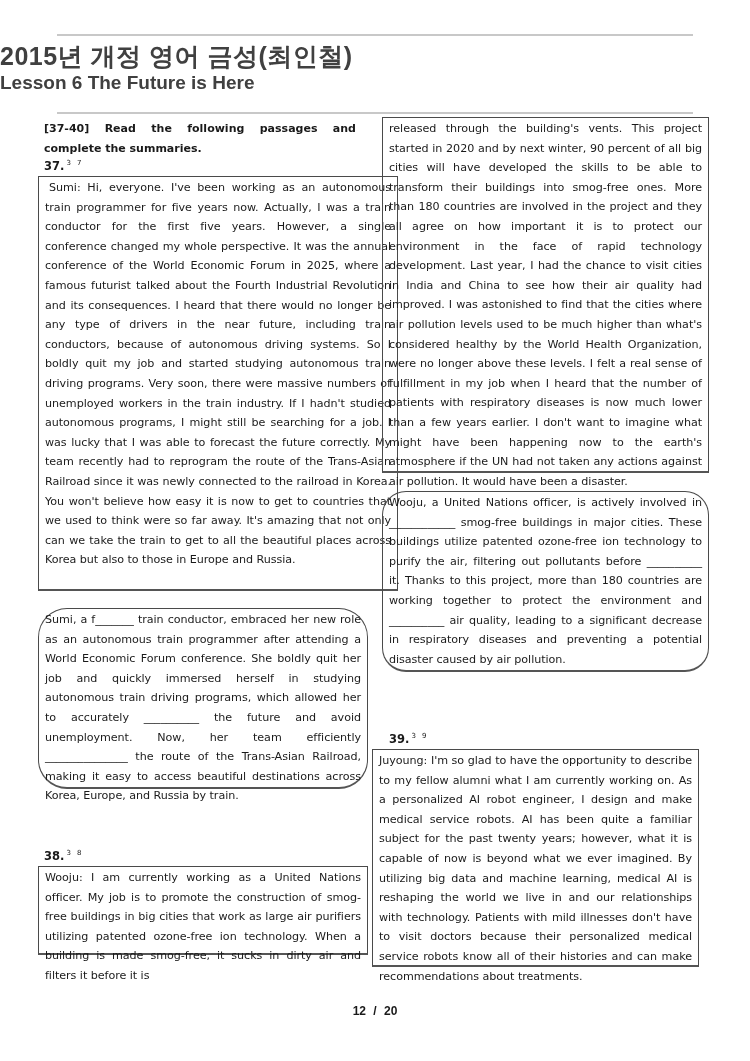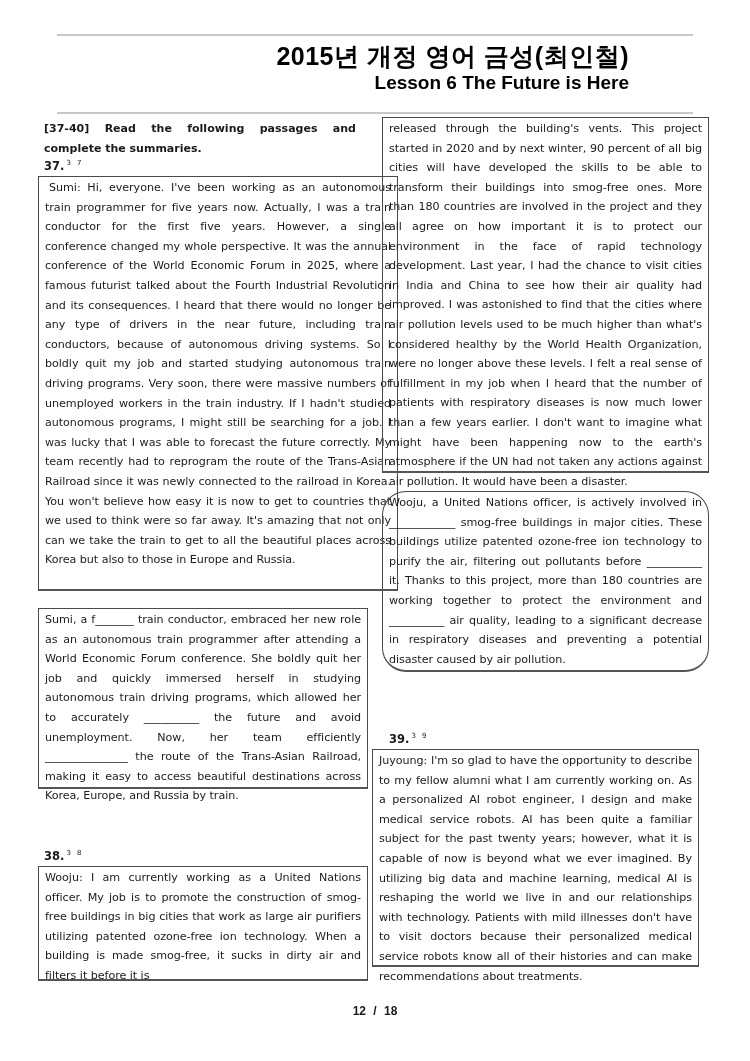--- a/index.html
+++ b/index.html
@@ -1,20 +1,20 @@
 <!DOCTYPE html>
 <html><head>
 <meta charset="utf-8">
 <style>
   html, body { margin:0; padding:0; background:#ffffff; }
   body { width:750px; height:1061px; position:relative; overflow:hidden;
          font-family:"DejaVu Sans", sans-serif; color:#1a1a1a; }
   .rule { position:absolute; height:0; border-top:2px solid #c8c8c8; }
-  .title { position:absolute; left:0; width:629px; text-align:right;
-           font-family:"Liberation Sans", sans-serif; font-weight:bold; color:#000000; }
+  .title { position:absolute; left:0; width:629px; text-align:left;
+           font-family:"Liberation Sans", sans-serif; font-weight:bold; color:#404040; }
   .t1 { top:40px; font-size:25px; letter-spacing:0.5px; }
   .t2 { top:72px; font-size:19px; }
   .heading { position:absolute; font-size:11px; font-weight:bold; line-height:19.6px;
              text-align:justify; }
   .qnum { position:absolute; font-size:11.5px; font-weight:bold; }
   .qnum sup { font-size:7px; font-weight:normal; vertical-align:5px; margin-left:2px; letter-spacing:2px; }
   .box { position:absolute; box-sizing:border-box; border:1px solid #4a4a4a;
          border-bottom:2px solid #555; padding:1px 6px 2px 6px; }
   .box p { margin:0; font-size:11.15px; line-height:19.6px; text-align:justify;
            text-align-last:left; word-spacing:0px; letter-spacing:-0.05px; }
@@ -31,28 +31,28 @@
 
 <div class="heading" style="left:44px; top:119px; width:312px;">[37-40] Read the following passages and complete the summaries.</div>
 
 <div class="qnum" style="left:44px; top:159px;">
   <span>37.</span><sup>3 7</sup>
 </div>
 <div class="box" style="left:38px; top:176px; width:360px; height:415px;">
   <p style="text-indent:4px;">Sumi: Hi, everyone. I've been working as an autonomous train programmer for five years now. Actually, I was a train conductor for the first five years. However, a single conference changed my whole perspective. It was the annual conference of the World Economic Forum in 2025, where a famous futurist talked about the Fourth Industrial Revolution and its consequences. I heard that there would no longer be any type of drivers in the near future, including train conductors, because of autonomous driving systems. So I boldly quit my job and started studying autonomous train driving programs. Very soon, there were massive numbers of unemployed workers in the train industry. If I hadn't studied autonomous programs, I might still be searching for a job. I was lucky that I was able to forecast the future correctly. My team recently had to reprogram the route of the Trans-Asian Railroad since it was newly connected to the railroad in Korea. You won't believe how easy it is now to get to countries that we used to think were so far away. It's amazing that not only can we take the train to get to all the beautiful places across Korea but also to those in Europe and Russia.</p>
 </div>
 
-<div class="box" style="left:38px; top:608px; width:330px; height:181px;">
+<div class="box" style="left:38px; top:608px; width:330px; height:181px;border-radius:29px;">
   <p>Sumi, a f_______ train conductor, embraced her new role as an autonomous train programmer after attending a World Economic Forum conference. She boldly quit her job and quickly immersed herself in studying autonomous train driving programs, which allowed her to accurately __________ the future and avoid unemployment. Now, her team efficiently _______________ the route of the Trans-Asian Railroad, making it easy to access beautiful destinations across Korea, Europe, and Russia by train.</p>
 </div>
 
 <div class="qnum" style="left:44px; top:849px;">
   <span>38.</span><sup>3 8</sup>
 </div>
-<div class="box" style="left:38px; top:866px; width:330px; height:115px;">
+<div class="box" style="left:38px; top:866px; width:330px; height:89px;">
   <p>Wooju: I am currently working as a United Nations officer. My job is to promote the construction of smog-free buildings in big cities that work as large air purifiers utilizing patented ozone-free ion technology. When a building is made smog-free, it sucks in dirty air and filters it before it is</p>
 </div>
 
 <div class="box" style="left:382px; top:117px; width:327px; height:356px;">
   <p>released through the building's vents. This project started in 2020 and by next winter, 90 percent of all big cities will have developed the skills to be able to transform their buildings into smog-free ones. More than 180 countries are involved in the project and they all agree on how important it is to protect our environment in the face of rapid technology development. Last year, I had the chance to visit cities in India and China to see how their air quality had improved. I was astonished to find that the cities where air pollution levels used to be much higher than what's considered healthy by the World Health Organization, were no longer above these levels. I felt a real sense of fulfillment in my job when I heard that the number of patients with respiratory diseases is now much lower than a few years earlier. I don't want to imagine what might have been happening now to the earth's atmosphere if the UN had not taken any actions against air pollution. It would have been a disaster.</p>
 </div>
 
 <div class="box" style="left:382px; top:491px; width:327px; height:181px;border-radius:24px;">
   <p>Wooju, a United Nations officer, is actively involved in ____________ smog-free buildings in major cities. These buildings utilize patented ozone-free ion technology to purify the air, filtering out pollutants before __________ it. Thanks to this project, more than 180 countries are working together to protect the environment and __________ air quality, leading to a significant decrease in respiratory diseases and preventing a potential disaster caused by air pollution.</p>
 </div>
@@ -60,14 +60,14 @@
 <div class="qnum" style="left:389px; top:732px;">
   <span>39.</span><sup>3 9</sup>
 </div>
 <div class="box" style="left:372px; top:749px; width:327px; height:218px;">
   <p>Juyoung: I'm so glad to have the opportunity to describe to my fellow alumni what I am currently working on. As a personalized AI robot engineer, I design and make medical service robots. AI has been quite a familiar subject for the past twenty years; however, what it is capable of now is beyond what we ever imagined. By utilizing big data and machine learning, medical AI is reshaping the world we live in and our relationships with technology. Patients with mild illnesses don't have to visit doctors because their personalized medical service robots know all of their histories and can make recommendations about treatments.</p>
 </div>
 
 <div class="pageno">
   <span>12</span>
   <span>/</span>
-  <span>18</span>
+  <span>20</span>
 </div>
 
 </body></html>

